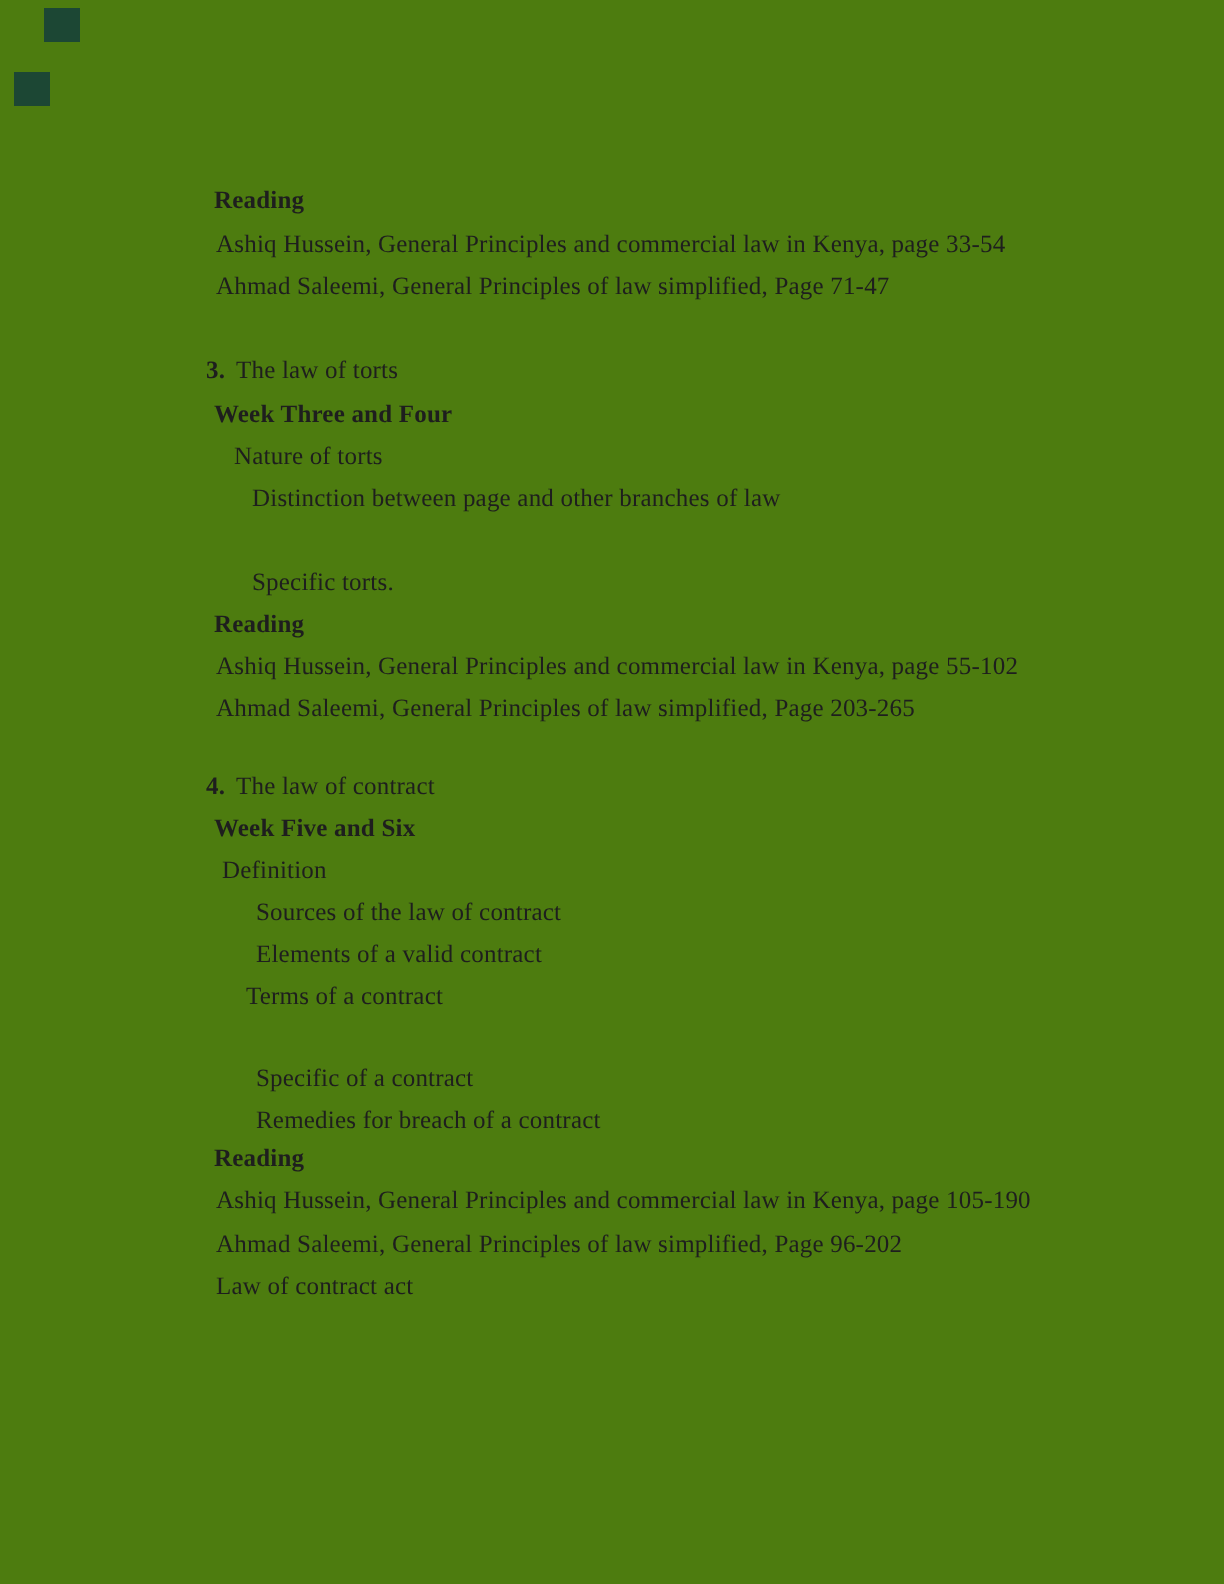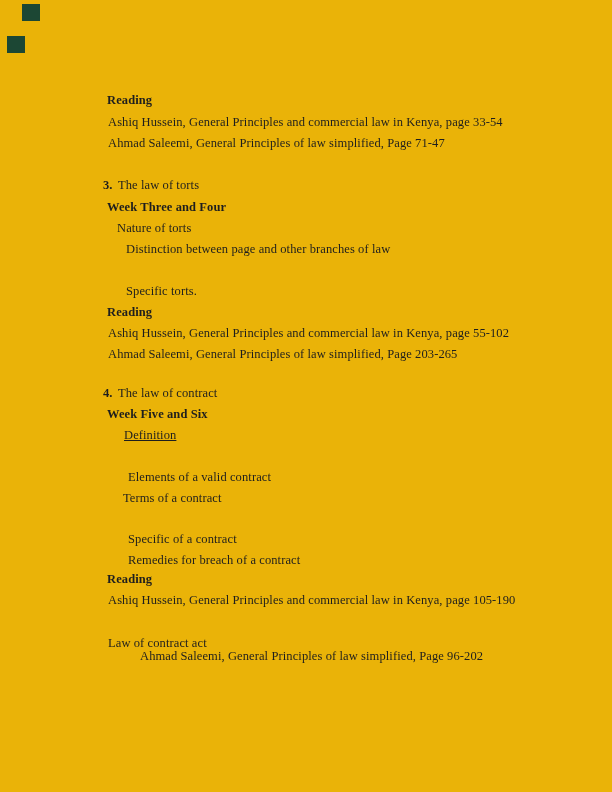--- a/index.html
+++ b/index.html
@@ -4,21 +4,21 @@
 <style>
   html, body {
     margin: 0;
     padding: 0;
     background: #ffffff;
   }
   .page {
     position: relative;
     width: 612px;
     height: 792px;
-    background: #eab308;
+    background: #4d7c0f;
     overflow: hidden;
     font-family: "Liberation Serif", serif;
   }
   .line {
     position: absolute;
     font-size: 12.5px;
     line-height: 16px;
     color: #1e1e1e;
     white-space: nowrap;
     letter-spacing: 0.1px;
@@ -57,23 +57,24 @@
   <div class="line" style="top:241px; left:126px;">Distinction between page and other branches of law</div>
   <div class="line" style="top:283px; left:126px;">Specific torts.</div>
   <div class="line bold" style="top:304px; left:107px;">Reading</div>
   <div class="line" style="top:325px; left:108px;">Ashiq Hussein, General Principles and commercial law in Kenya, page 55-102</div>
   <div class="line" style="top:346px; left:108px;">Ahmad Saleemi, General Principles of law simplified, Page 203-265</div>
 
   <div class="line" style="top:385px; left:103px;">
     <span class="num">4.</span><span>The law of contract</span>
   </div>
   <div class="line bold" style="top:406px; left:107px;">Week Five and Six</div>
-  <div class="line" style="top:427px; left:124px;text-decoration:underline;">Definition</div>
+  <div class="line" style="top:427px; left:111px;">Definition</div>
+  <div class="line" style="top:448px; left:128px;">Sources of the law of contract</div>
   <div class="line" style="top:469px; left:128px;">Elements of a valid contract</div>
   <div class="line" style="top:490px; left:123px;">Terms of a contract</div>
   <div class="line" style="top:531px; left:128px;">Specific of a contract</div>
   <div class="line" style="top:552px; left:128px;">Remedies for breach of a contract</div>
   <div class="line bold" style="top:571px; left:107px;">Reading</div>
   <div class="line" style="top:592px; left:108px;">Ashiq Hussein, General Principles and commercial law in Kenya, page 105-190</div>
-  <div class="line" style="top:648px; left:108px;margin-left:32px;">Ahmad Saleemi, General Principles of law simplified, Page 96-202</div>
+  <div class="line" style="top:614px; left:108px;">Ahmad Saleemi, General Principles of law simplified, Page 96-202</div>
   <div class="line" style="top:635px; left:108px;">Law of contract act</div>
 
 </div>
 
 </body></html>

